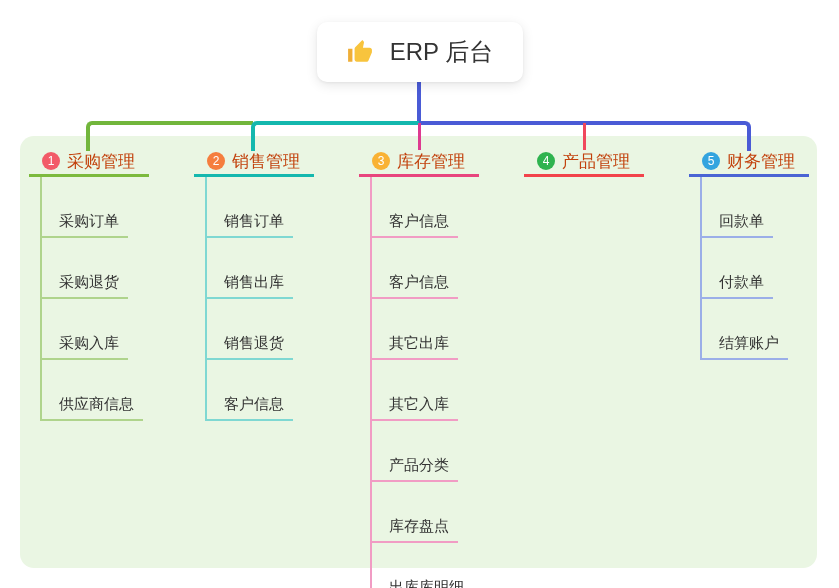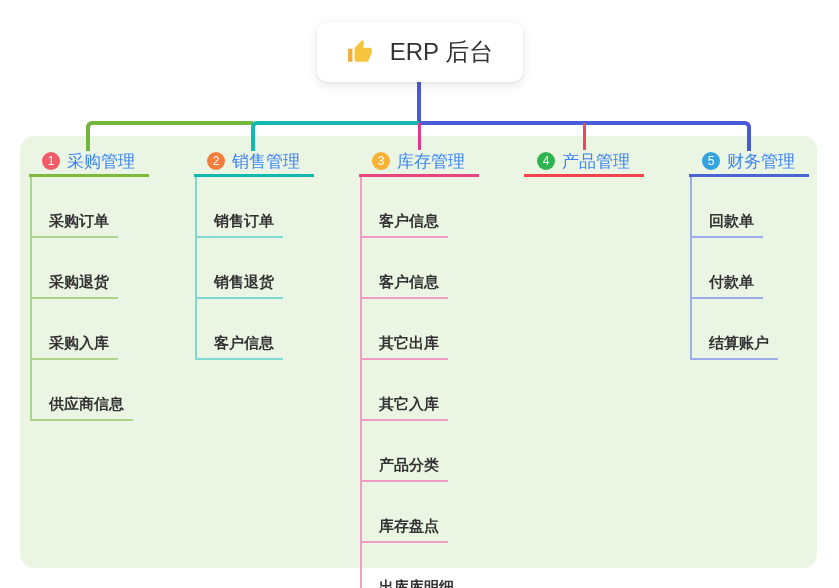--- a/index.html
+++ b/index.html
@@ -39,22 +39,22 @@
   .branch-header{
     display:flex;align-items:center;gap:7px;
     width:120px;height:29px;box-sizing:border-box;padding-left:13px;
     border-bottom:3px solid var(--strong);cursor:default;
   }
   .badge{
     width:18px;height:18px;flex:none;border-radius:50%;
     background:var(--badge);color:#fff;font-size:12px;line-height:1;
     display:flex;align-items:center;justify-content:center;
   }
-  .branch-title{font-size:17px;color:#3b82f6;white-space:nowrap;}
-  .children{margin-left:1px;border-left:2px solid var(--light);width:max-content;font-weight:bold;}
+  .branch-title{font-size:17px;color:#c2410c;white-space:nowrap;}
+  .children{margin-left:11px;border-left:2px solid var(--light);width:max-content;}
   .child{
     height:54px;width:max-content;box-sizing:content-box;
     display:flex;align-items:flex-end;
     padding:0 9px 5px 17px;
     border-bottom:2px solid var(--light);
     font-size:15px;color:#333;white-space:nowrap;
   }
 </style>
 </head>
 <body style="background: rgb(255, 255, 255);">
@@ -100,20 +100,23 @@
         </div>
   </div>
       <div class="branch" style="left: 194px; --strong: #14B8AE; --light: #7FD8D2; --badge: #F57E3E;">
     <div class="branch-header">
       <span class="badge">2</span>
       <span class="branch-title">销售管理</span>
     </div>
     <div class="children">
           <div class="child">
     <span>销售订单</span>
+  </div>
+          <div class="child">
+    <span>销售出库</span>
   </div>
           <div class="child">
     <span>销售退货</span>
   </div>
           <div class="child">
     <span>客户信息</span>
   </div>
         </div>
   </div>
       <div class="branch" style="left: 359px; --strong: #E8457E; --light: #F19CC4; --badge: #F9B234;">

